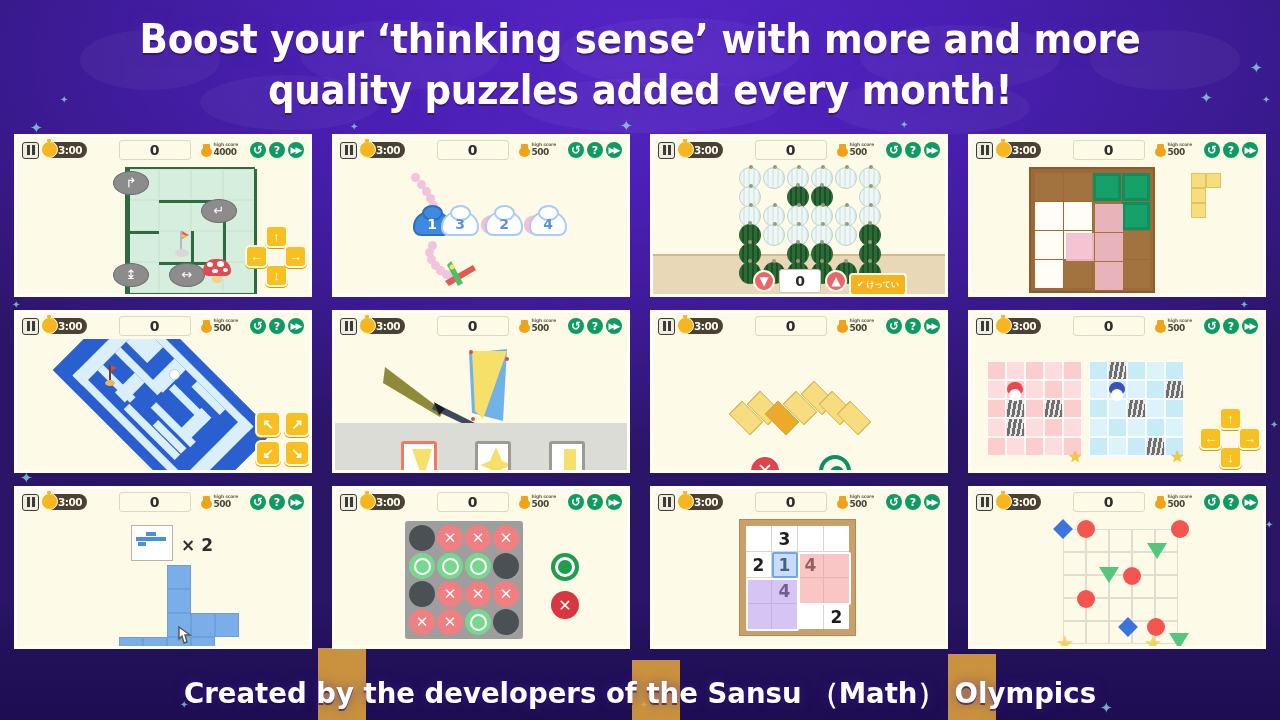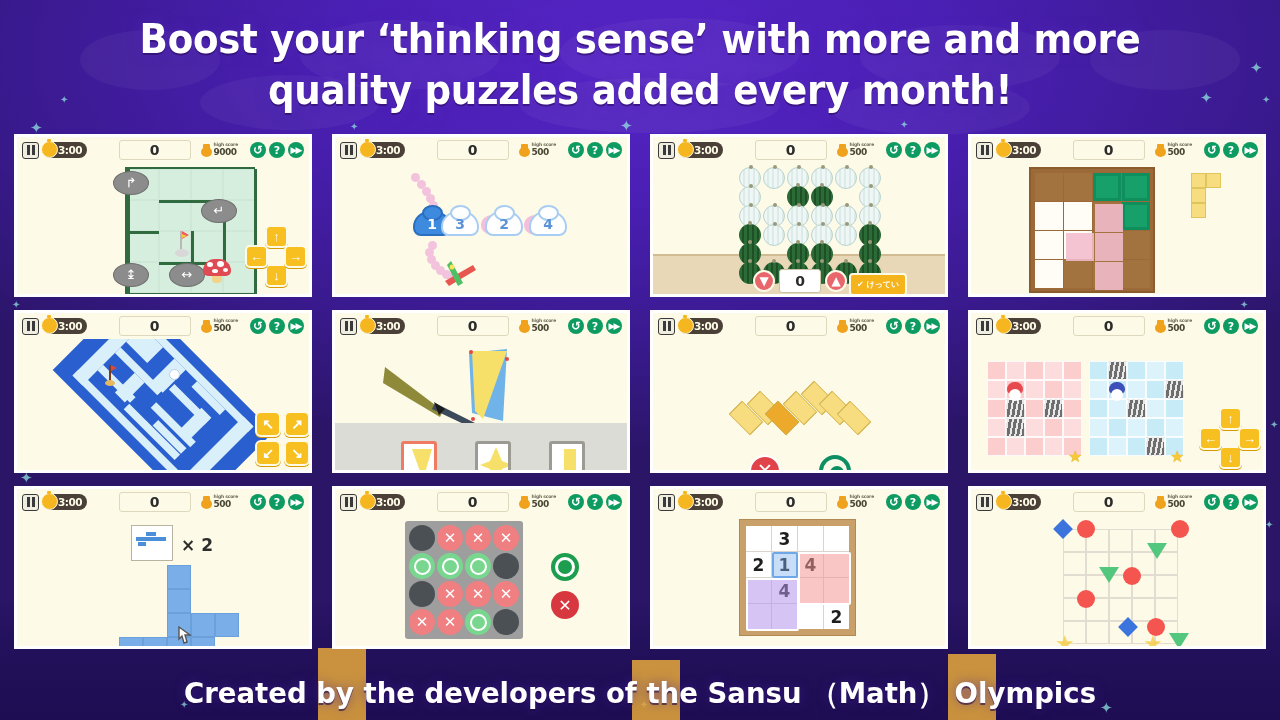--- a/index.html
+++ b/index.html
@@ -365,21 +365,21 @@
         </div>
         <div class="timer">
           <div class="clock"></div>
           <span>3:00</span>
         </div>
         <div class="score-box">0</div>
         <div class="hs">
           <div class="medal"></div>
           <div class="hs-text">
             <span class="hs-label">high score</span>
-            <span class="hs-val">9000</span>
+            <span class="hs-val">4000</span>
           </div>
         </div>
         <div class="hud-icons">
           <div class="cicon undo">↺</div>
           <div class="cicon ">?</div>
           <div class="cicon ff">▶▶</div>
         </div>
       </div>
       <div class="stage">
         <div class="m1grid">

